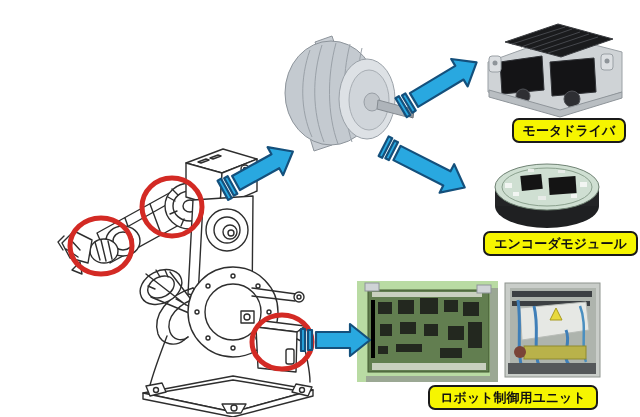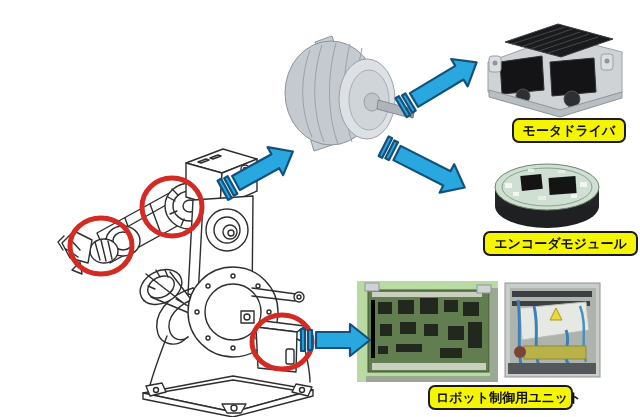--- a/index.html
+++ b/index.html
@@ -226,14 +226,14 @@
       <rect class="arrow-shape" x="-8" y="-10" width="4" height="20"></rect>
       <path class="arrow-shape" d="M0,-8 L34,-8 L34,-16 L54,0 L34,16 L34,8 L0,8 Z"></path>
     </g>
   </svg>
 
 
   <div class="label-badge" style="left:512px;top:118px;width:114px;">モータドライバ</div>
 
   <div class="label-badge" style="left:483px;top:231px;width:155px;">エンコーダモジュール</div>
 
-  <div class="label-badge" style="left:428px;top:385px;width:145px;">ロボット制御用ユニット</div>
+  <div class="label-badge" style="left:428px;top:385px;width:170px;">ロボット制御用ユニット</div>
 </div>
 
 </body></html>

